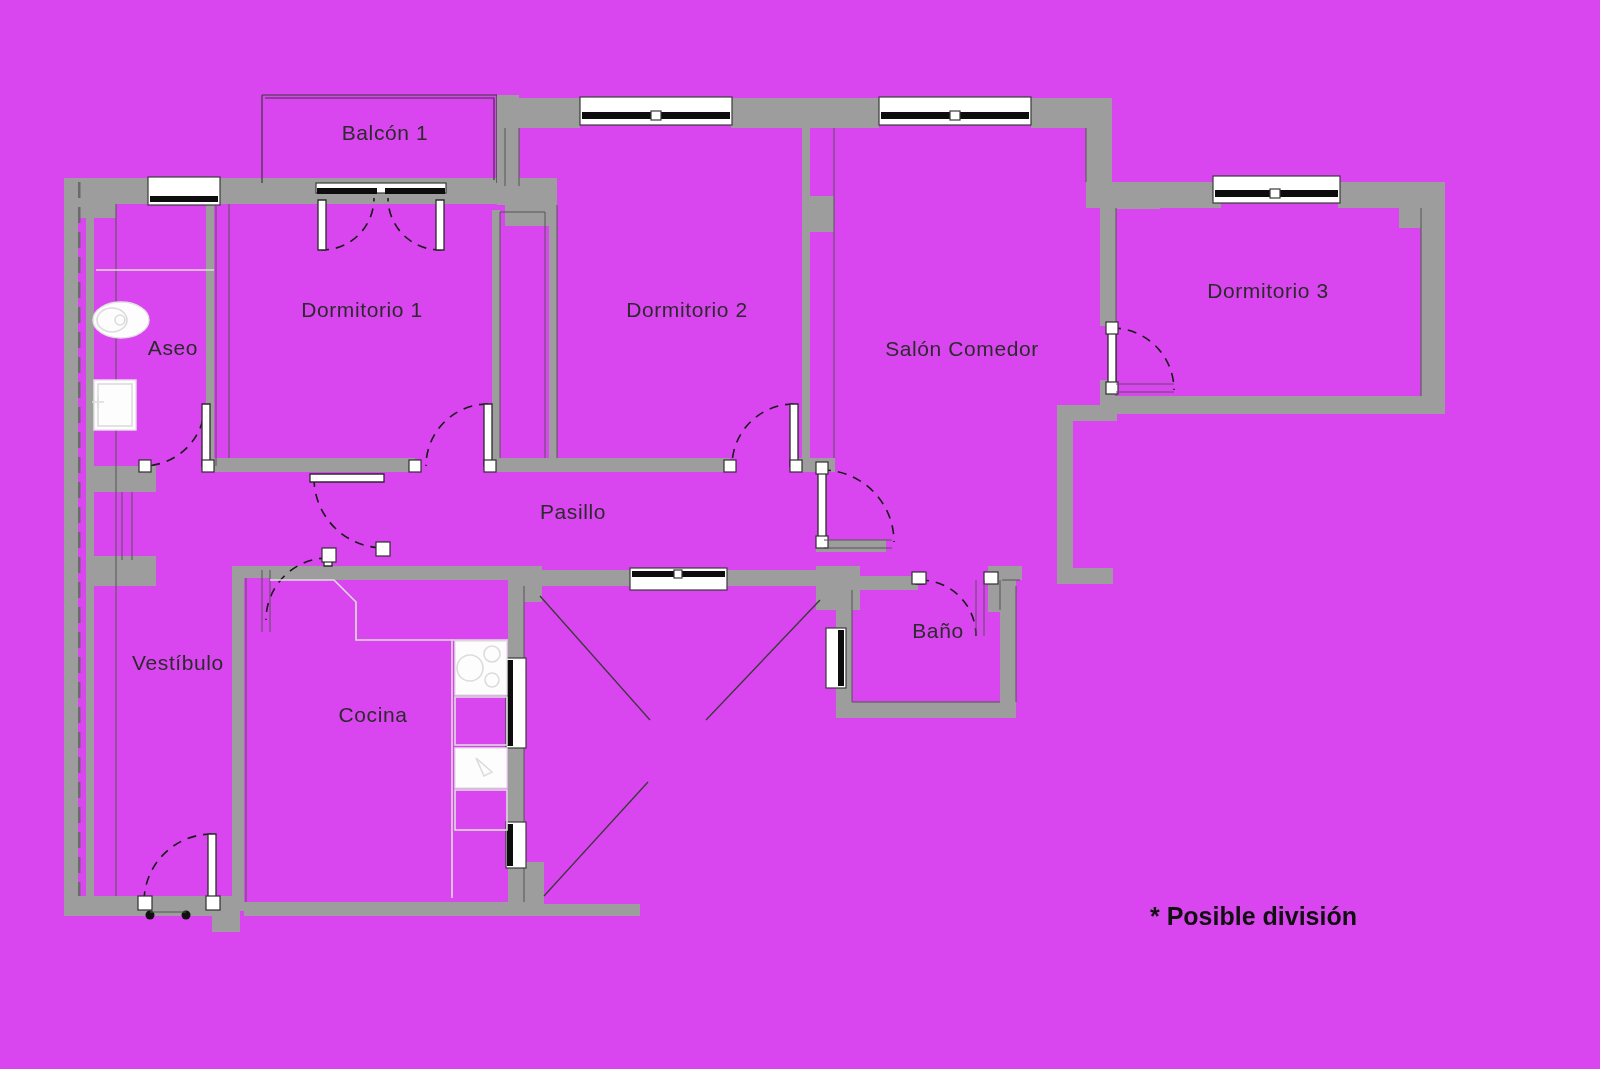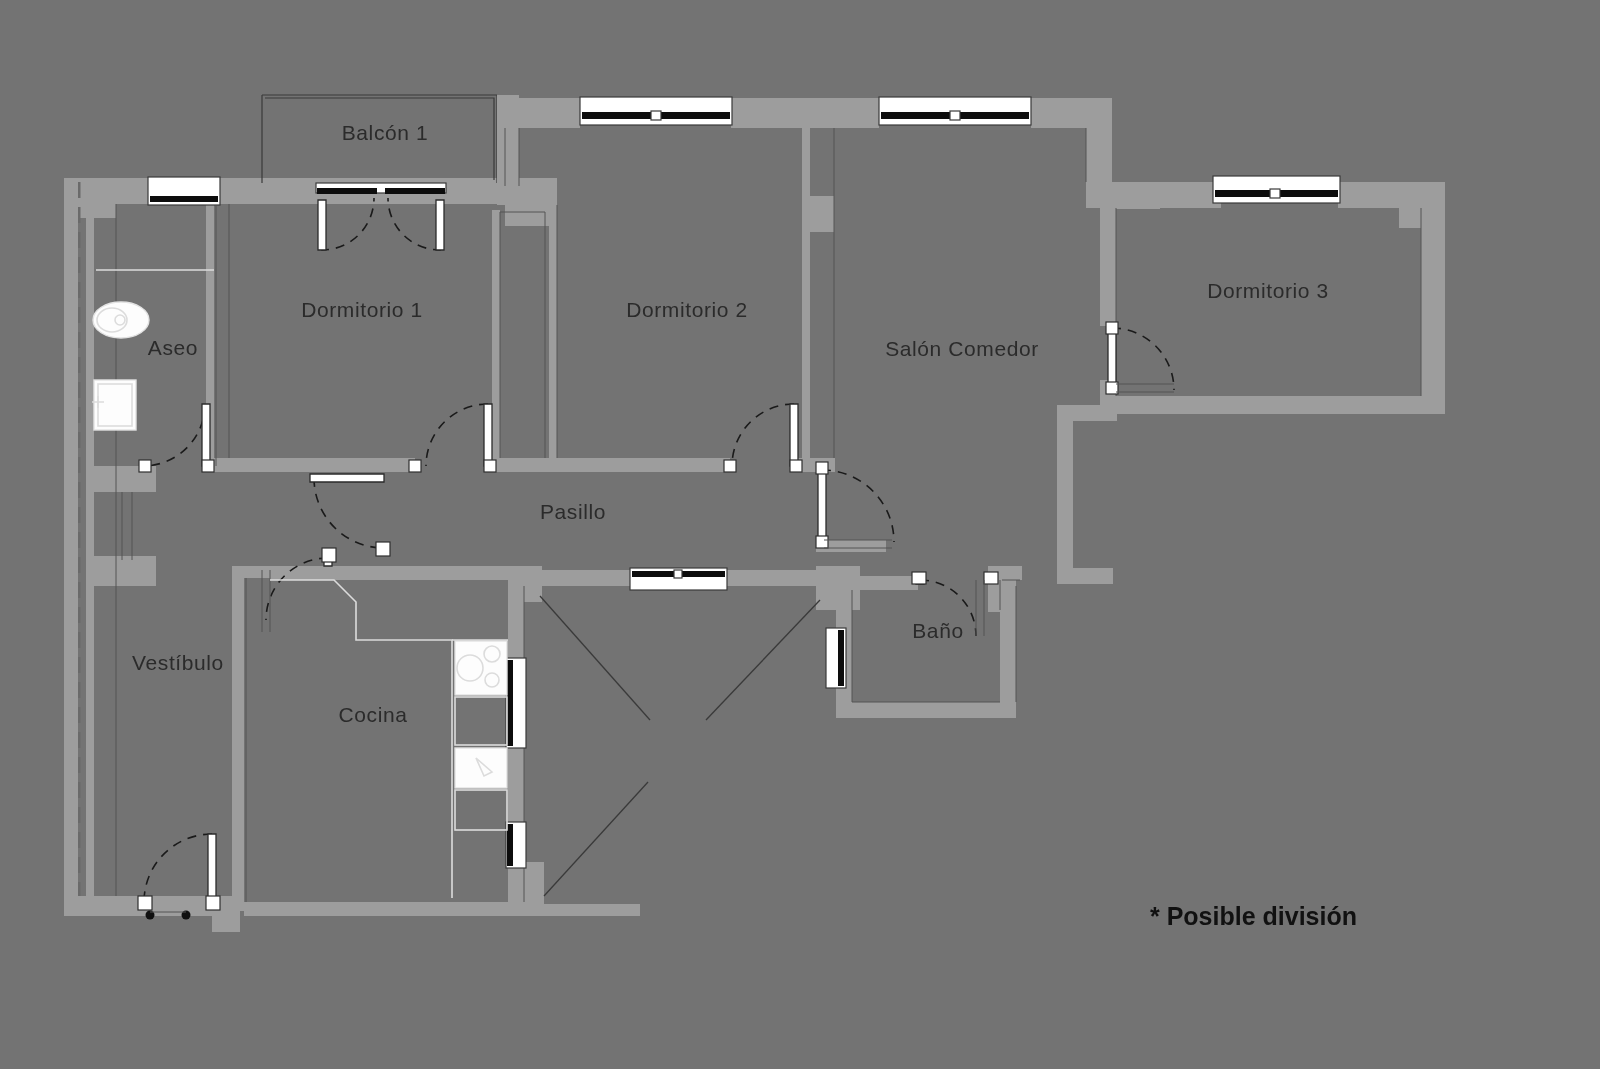--- a/index.html
+++ b/index.html
@@ -7,21 +7,21 @@
     padding: 0;
     background: #ffffff;
   }
   body {
     font-family: "Liberation Sans", sans-serif;
   }
   #floorplan-page {
     position: relative;
     width: 1600px;
     height: 1069px;
-    background: #737373;
+    background: #d946ef;
     overflow: hidden;
   }
   #plan-svg {
     position: absolute;
     top: 0;
     left: 0;
     width: 1600px;
     height: 1069px;
   }
   .room-label {

